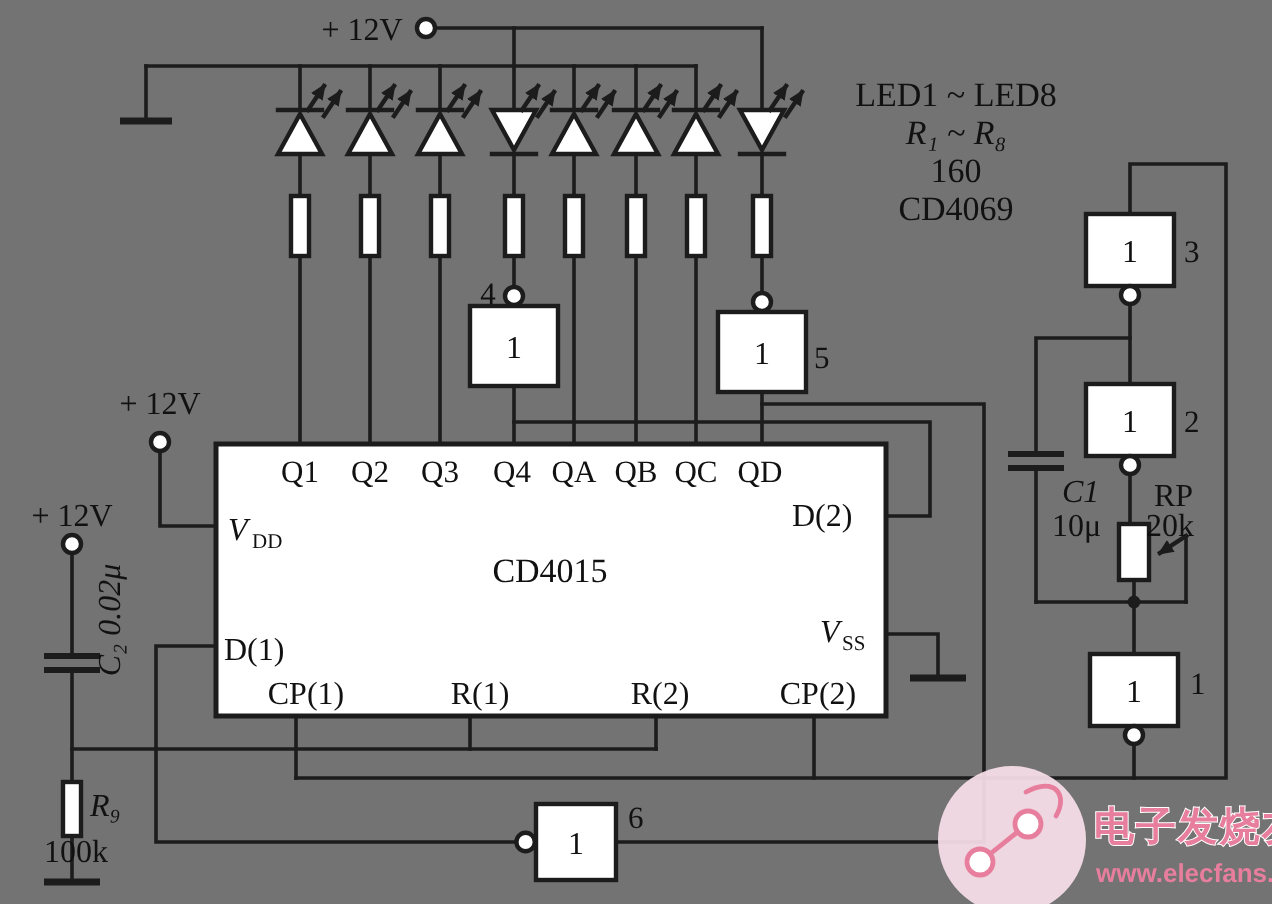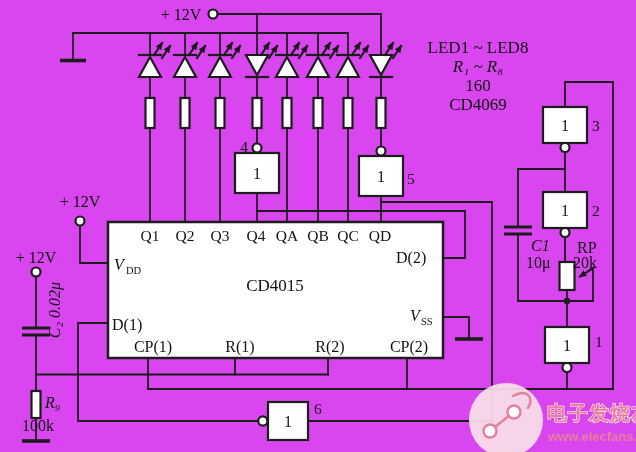--- a/index.html
+++ b/index.html
@@ -1,17 +1,17 @@
 <!DOCTYPE html>
 <html style="--wire: #1c1c1c; --pink: #e87e9d;"><head>
 <meta charset="utf-8">
 <style>
   :root { --wire:#1c1c1c; --pink:#e87e9d; }
   html,body { margin:0; padding:0; background:#fff; }
-  .stage { position:relative; width:636px; height:452px; background:#d946ef; overflow:hidden; }
+  .stage { position:relative; width:636px; height:452px; background:#737373; overflow:hidden; }
   svg { display:block; }
   .w  { fill:none; stroke:var(--wire); stroke-width:1.8; stroke-linecap:square; }
   .w2 { fill:none; stroke:var(--wire); stroke-width:2.2; stroke-linecap:square; }
   .comp { fill:#ffffff; stroke:var(--wire); stroke-width:2.2; }
   .plate { fill:none; stroke:var(--wire); stroke-width:3; stroke-linecap:butt; }
   .gbar { fill:none; stroke:var(--wire); stroke-width:3.6; stroke-linecap:butt; }
   .dot { fill:var(--wire); stroke:none; }
   text { font-family:"Liberation Serif","DejaVu Serif",serif; fill:#111; }
   .t16 { font-size:16px; } .t17 { font-size:17px; } .t15 { font-size:15.5px; }
   .t11 { font-size:10.5px; }

